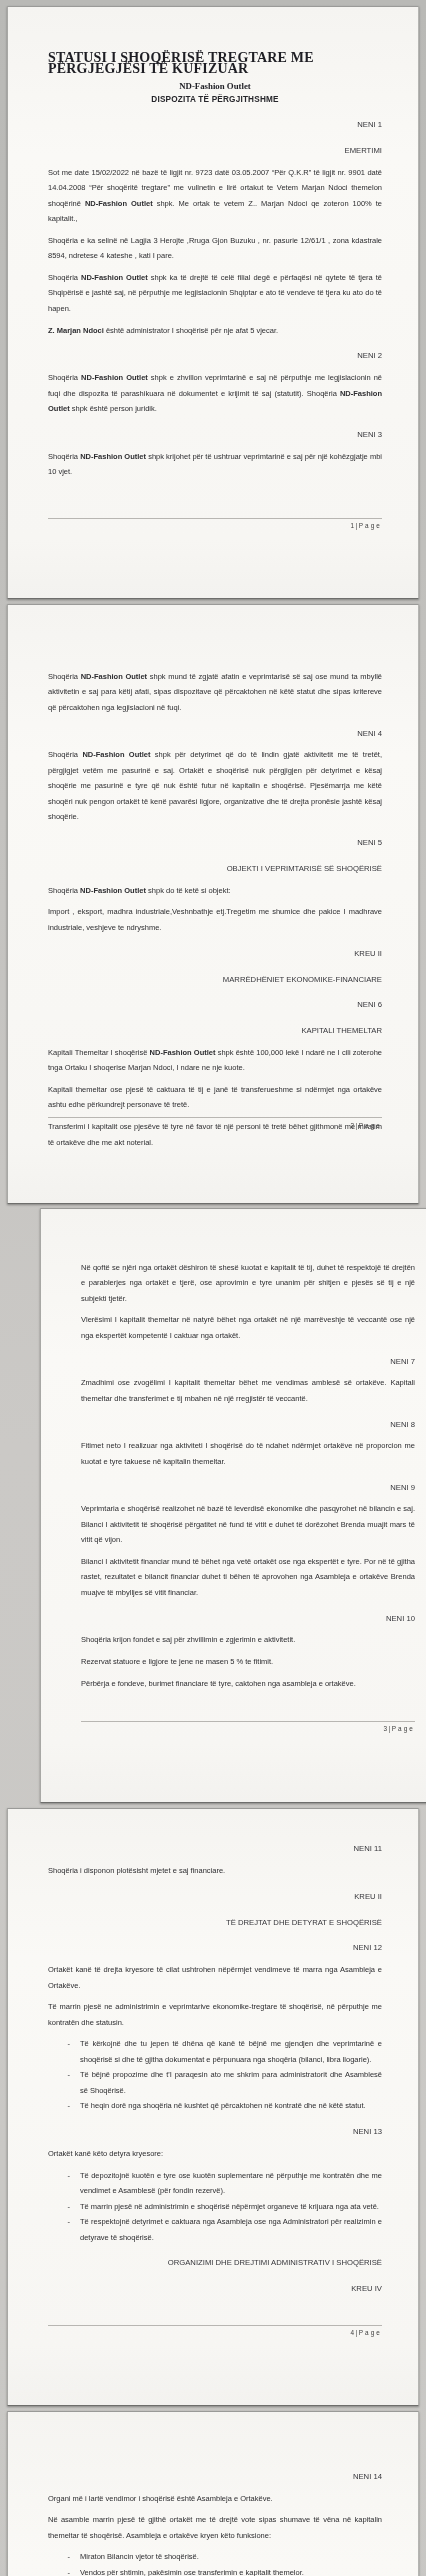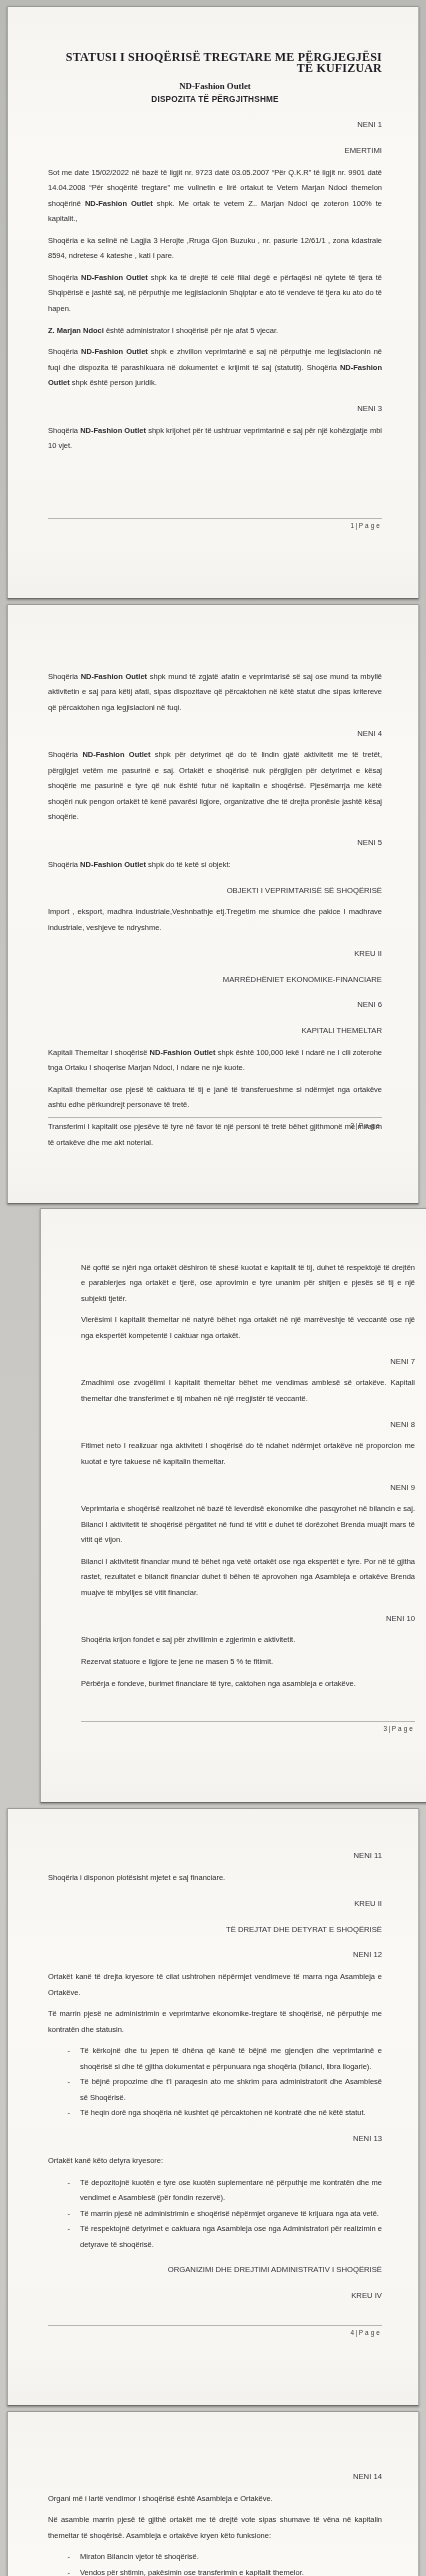--- a/index.html
+++ b/index.html
@@ -8,27 +8,27 @@
          background:linear-gradient(180deg,#b9b9b6,#cbc9c6 40%,#c6c6c3);padding-top:6.2px;box-sizing:border-box;}
   .page{position:relative;width:412px;margin:0 auto 4.6px auto;box-sizing:border-box;
         background:linear-gradient(180deg,#f5f4f1,#faf9f6 25%,#f7f6f3 90%,#f3f2ef);
         color:#2d2d30;padding-left:40px;padding-right:36px;overflow:hidden;
         border-left:0.5px solid #a8a8a5;border-right:0.5px solid #b5b5b2;
         border-top:0.5px solid #9a9a98;border-bottom:1px solid #6e6e6c;
         box-shadow:0 1px 2.1px rgba(0,0,0,.35);}
   .page-1{height:593px;padding-top:45px;}
   .page-2{height:600px;padding-top:58px;}
   .page-3{height:595px;padding-top:44px;margin-left:40px;}
-  .page-4{height:598px;padding-top:29px;}
+  .page-4{height:598px;padding-top:22px;}
   .page-5{height:603px;padding-top:47px;}
   .blk{margin-top:0;}
   .para{font-size:7.5px;line-height:15.5px;text-align:justify;margin-top:6.2px;}
   .heading{font-size:7.7px;line-height:15.5px;text-align:right;margin-top:10.3px;color:#35353a;}
-  .title-serif{font-family:"Liberation Serif",serif;font-weight:bold;font-size:12px;line-height:11.3px;
-               text-align:right;color:#1e1e24;letter-spacing:0.2px;}
+  .title-serif{font-family:"Liberation Serif",serif;font-weight:bold;font-size:14px;line-height:11.3px;
+               text-align:left;color:#1e1e24;letter-spacing:0.2px;}
   .title-serif2{font-family:"Liberation Serif",serif;font-weight:bold;font-size:8.8px;line-height:12.4px;
                 text-align:center;margin-top:5.2px;color:#1e1e24;}
   .title-sans{font-weight:bold;font-size:8.2px;line-height:13.4px;text-align:center;margin-top:1px;
               letter-spacing:0.2px;color:#26262b;}
   .bullet{position:relative;padding-left:32px;font-size:7.5px;line-height:15.5px;text-align:justify;margin-top:6.2px;}
   .bullet + .bullet{margin-top:0;}
   .bullet .dash{position:absolute;left:19.6px;top:0;}
   .b{font-weight:bold;}
   .footer-rule{position:absolute;left:40px;right:36px;border-top:0.5px solid #b8b6b2;}
   .page-footer{position:absolute;right:36px;font-size:6.4px;color:#3c3c3c;}
@@ -46,33 +46,34 @@
     <div class="page page-1">
       <div class="blk title-serif">STATUSI I SHOQËRISË TREGTARE ME PËRGJEGJËSI TË KUFIZUAR</div>
       <div class="blk title-serif2">ND-Fashion Outlet</div>
       <div class="blk title-sans">DISPOZITA TË PËRGJITHSHME</div>
       <div class="blk heading">NENI 1</div>
       <div class="blk heading">EMERTIMI</div>
       <div class="blk para"><span>Sot me date 15/02/2022 në bazë të ligjit nr. 9723 datë 03.05.2007 “Për Q.K.R” të ligjit nr. 9901 datë 14.04.2008 “Për shoqëritë tregtare” me vullnetin e lirë ortakut te Vetem Marjan Ndoci  themelon  shoqërinë </span><span class="b">ND-Fashion Outlet</span><span> shpk. Me ortak te vetem  Z.. Marjan Ndoci qe zoteron  100% te kapitalit.,</span></div>
       <div class="blk para">Shoqëria e ka selinë në Lagjia 3 Herojte ,Rruga Gjon Buzuku , nr. pasurie  12/61/1 , zona kdastrale 8594, ndretese 4 kateshe , kati I pare.</div>
       <div class="blk para"><span>Shoqëria </span><span class="b">ND-Fashion Outlet</span><span> shpk ka të drejtë të celë filial degë e përfaqësi në qytete të tjera të Shqipërisë e jashtë saj, në përputhje me legjislacionin Shqiptar e ato të vendeve të tjera ku ato do të hapen.</span></div>
       <div class="blk para"><span class="b">Z. Marjan Ndoci</span><span>   është administrator I shoqërisë për nje  afat 5 vjecar.</span></div>
+      <div class="blk heading">NENI 2</div>
       <div class="blk para"><span>Shoqëria </span><span class="b">ND-Fashion Outlet</span><span>  shpk e zhvillon veprimtarinë e saj në përputhje me legjislacionin në fuqi dhe dispozita të parashikuara në dokumentet e krijimit të saj (statutit). Shoqëria </span><span class="b">ND-Fashion Outlet</span><span> shpk është person juridik.</span></div>
       <div class="blk heading">NENI 3</div>
       <div class="blk para"><span>Shoqëria </span><span class="b">ND-Fashion Outlet</span><span> shpk krijohet për të ushtruar veprimtarinë e saj për një kohëzgjatje mbi 10 vjet.</span></div>
       <div class="footer-rule"></div>
       <div class="page-footer"><span class="pnum">1</span><span class="sep">|</span><span class="pword">Page</span></div>
     </div>
     <div class="page page-2">
       <div class="blk para"><span>Shoqëria </span><span class="b">ND-Fashion Outlet</span><span> shpk mund të zgjatë afatin e veprimtarisë së saj ose mund ta mbyllë aktivitetin e saj para këtij afati, sipas dispozitave që përcaktohen në këtë statut dhe sipas kritereve që përcaktohen nga legjislacioni në fuqi.</span></div>
       <div class="blk heading">NENI 4</div>
       <div class="blk para"><span>Shoqëria </span><span class="b">ND-Fashion Outlet</span><span> shpk për detyrimet që do të lindin gjatë aktivitetit me të tretët, përgjigjet vetëm me pasurinë e saj. Ortakët e shoqërisë nuk përgjigjen për detyrimet e kësaj shoqërie me pasurinë e tyre që nuk është futur në kapitalin e shoqërisë. Pjesëmarrja me këtë shoqëri nuk pengon ortakët të kenë pavarësi ligjore, organizative dhe të drejta pronësie jashtë kësaj shoqërie.</span></div>
       <div class="blk heading">NENI 5</div>
+      <div class="blk heading">OBJEKTI I VEPRIMTARISË SË SHOQËRISË</div>
       <div class="blk para"><span>Shoqëria </span><span class="b">ND-Fashion Outlet</span><span> shpk do të ketë si objekt:</span></div>
-      <div class="blk heading">OBJEKTI I VEPRIMTARISË SË SHOQËRISË</div>
       <div class="blk para">Import , eksport, madhra industriale,Veshnbathje etj.Tregetim me shumice dhe pakice I madhrave industriale, veshjeve te ndryshme.</div>
       <div class="blk heading">KREU II</div>
       <div class="blk heading">MARRËDHËNIET EKONOMIKE-FINANCIARE</div>
       <div class="blk heading">NENI 6</div>
       <div class="blk heading">KAPITALI THEMELTAR</div>
       <div class="blk para"><span>Kapitali Themeltar I shoqërisë </span><span class="b">ND-Fashion Outlet</span><span> shpk është 100,000  lekë I ndarë ne I cili zoterohe tnga Ortaku I shoqerise Marjan Ndoci, I ndare ne nje kuote.</span></div>
       <div class="blk para">Kapitali themeltar ose pjesë të caktuara të tij e janë të transferueshme si ndërmjet nga ortakëve ashtu edhe përkundrejt personave të tretë.</div>
       <div class="blk para">Transferimi I kapitalit ose pjesëve të tyre në favor të një personi të tretë bëhet gjithmonë me miratim të ortakëve dhe me akt noterial.</div>
       <div class="footer-rule"></div>
       <div class="page-footer"><span class="pnum">2</span><span class="sep">|</span><span class="pword">Page</span></div>

